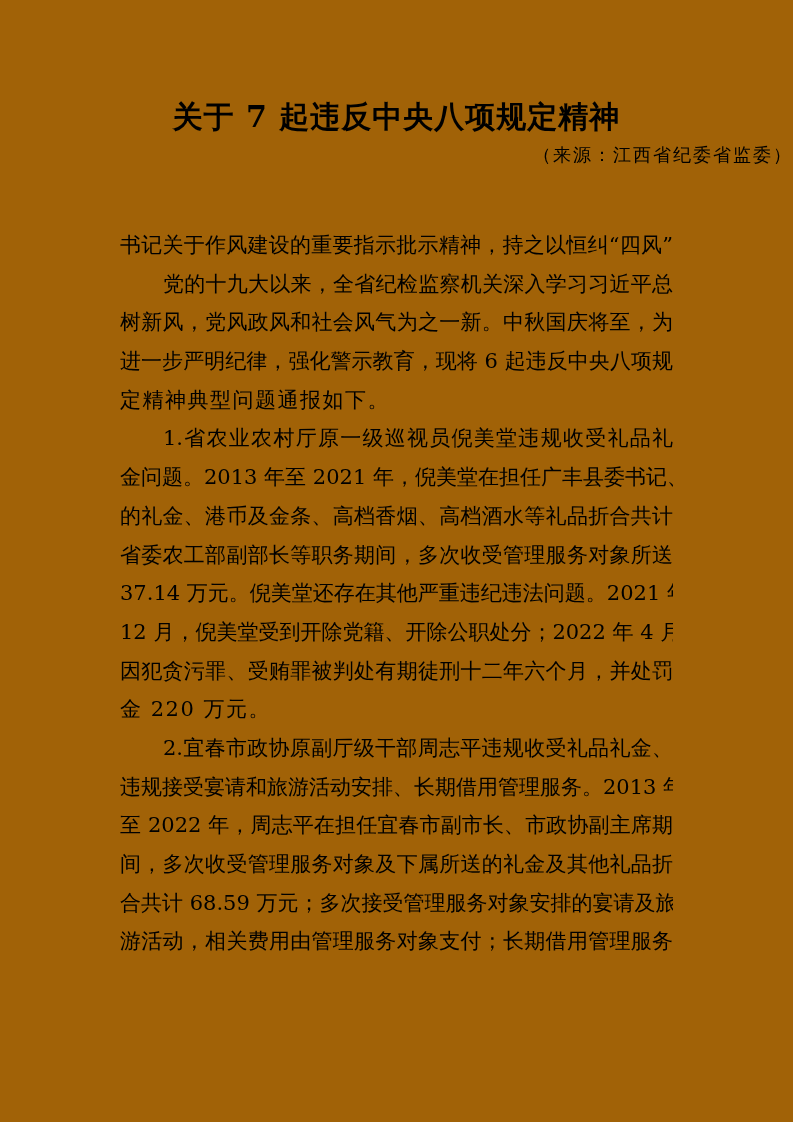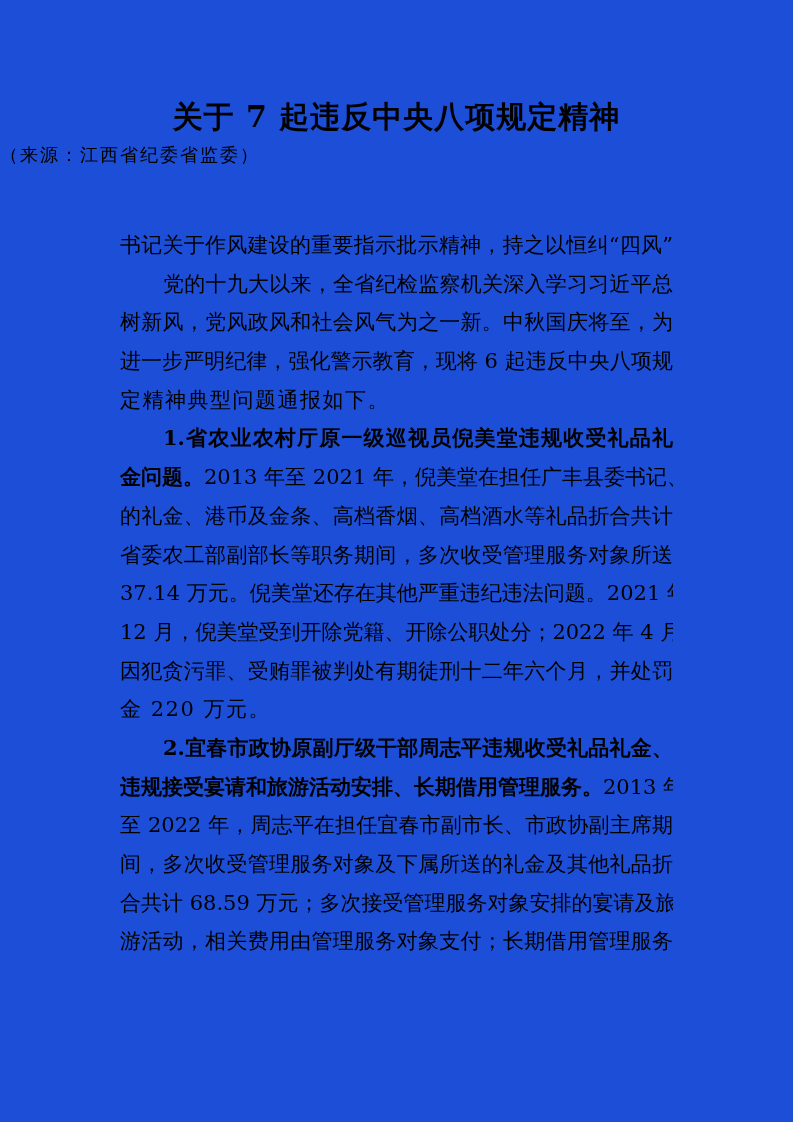--- a/index.html
+++ b/index.html
@@ -4,39 +4,39 @@
 <style>
   html, body {
     margin: 0;
     padding: 0;
     background: #ffffff;
   }
   .page {
     position: relative;
     width: 793px;
     height: 1122px;
-    background: #1d4ed8;
+    background: #a16207;
     color: #000000;
     font-family: "DejaVu Serif", "Liberation Serif", serif;
     overflow: hidden;
   }
   .title-block {
     padding-top: 96px;
     text-align: center;
   }
   .title-line {
     font-size: 30px;
     font-weight: bold;
     line-height: 42px;
     letter-spacing: 1px;
     white-space: nowrap;
   }
   .subtitle {
     margin-top: 3px;
-    text-align: left;
+    text-align: right;
     font-size: 18px;
     line-height: 28px;
     letter-spacing: 2px;
     white-space: nowrap;
   }
   .body-text {
     margin: 57px 120px 0 120px;
     width: 553px;
   }
   .line {
@@ -51,21 +51,21 @@
   }
   .line.first {
     text-indent: 43px;
   }
   .line.final {
     text-align: right;
     text-align-last: left;
     letter-spacing: 1.5px;
   }
   .run-bold {
-    font-weight: bold;
+    font-weight: normal;
   }
 </style>
 </head>
 <body>
 
 <div class="page">
   <div class="title-block">
     <div class="title-line">关于 7 起违反中央八项规定精神</div>
   </div>
   <div class="subtitle">（来源：江西省纪委省监委）</div>

